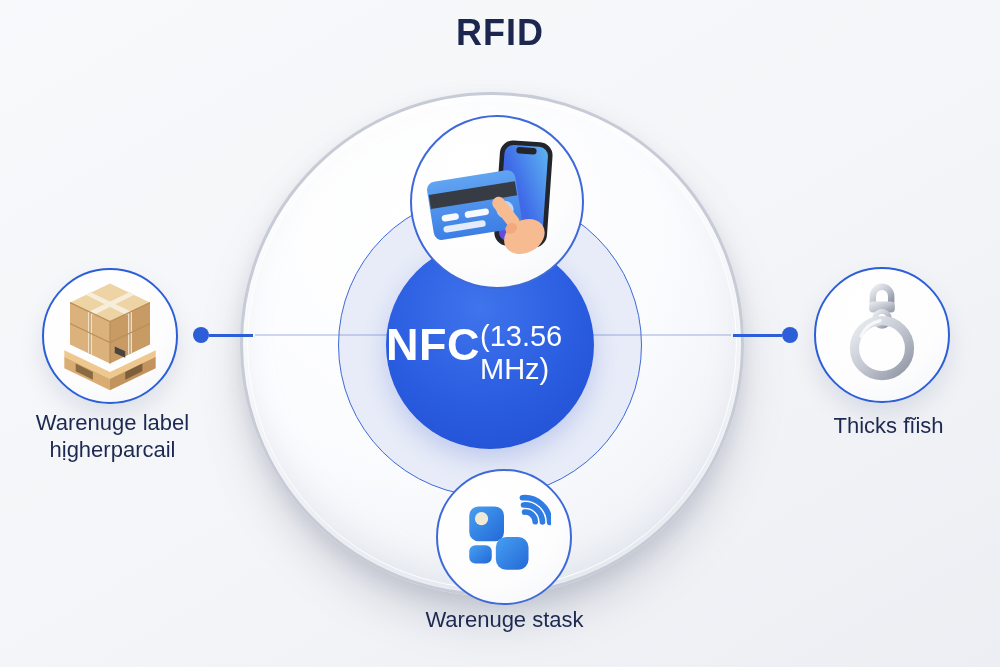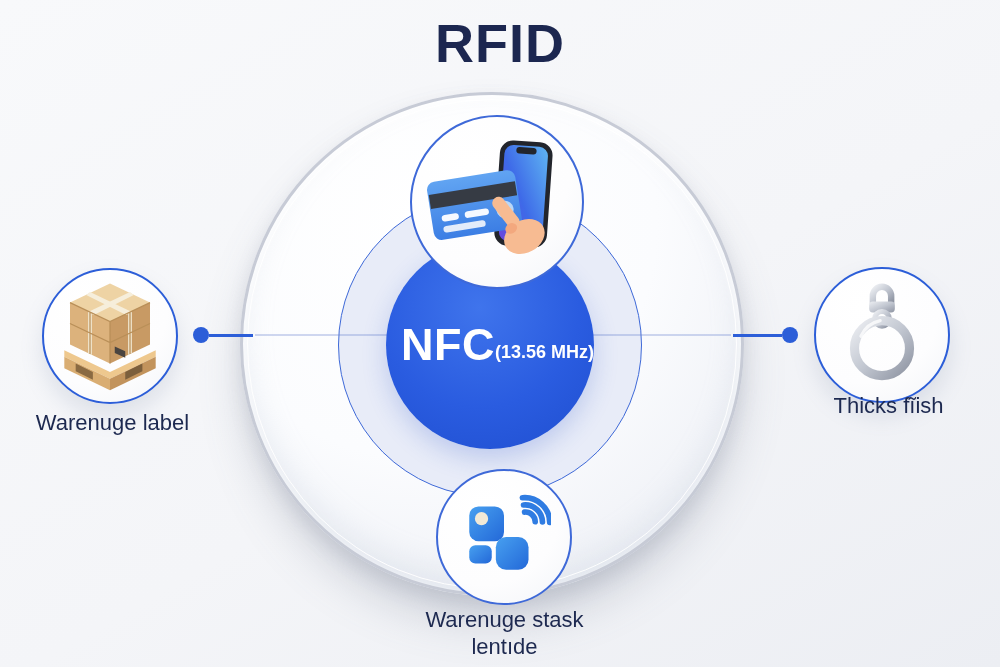--- a/index.html
+++ b/index.html
@@ -4,21 +4,21 @@
 <style>
   * { margin:0; padding:0; box-sizing:border-box; }
   html,body { background:#eef0f3; }
   body { font-family:"Liberation Sans", sans-serif; }
   .stage {
     position:relative; width:1000px; height:667px; overflow:hidden;
     background:linear-gradient(150deg,#f8f9fb 0%,#f4f5f8 55%,#eceef3 100%);
   }
   .title {
     position:absolute; left:0; top:12px; width:1000px; text-align:center;
-    font-size:54px; font-weight:700; letter-spacing:1px; color:#1c2750;
+    font-size:36px; font-weight:700; letter-spacing:1px; color:#1c2750;
   }
   
   .glass {
     position:absolute; left:240px; top:92px; width:504px; height:504px; border-radius:50%;
     background:radial-gradient(circle at 36% 26%, #ffffff 0%, #fbfcfe 48%, #f0f2f7 78%, #e2e6ee 100%);
     border:3px solid #c7cbd6;
     box-shadow:0 28px 48px -8px rgba(95,105,130,.30), 0 8px 18px rgba(110,120,145,.14),
                inset 0 4px 10px rgba(255,255,255,.95), inset 0 -14px 30px rgba(175,185,205,.22);
   }
   .glass::before {
@@ -33,21 +33,21 @@
     position:absolute; left:255px; top:334px; width:476px; height:1.5px;
     background:rgba(100,125,205,.30);
   }
   .center-circle {
     position:absolute; left:386px; top:241px; width:208px; height:208px; border-radius:50%;
     background:radial-gradient(circle at 45% 32%, #3f74ec 0%, #2a5ce0 55%, #1f4ecf 100%);
     box-shadow:0 10px 24px rgba(40,80,200,.22);
     display:flex; align-items:center; justify-content:flex-end;
   }
   .center-label { color:#ffffff; font-size:45px; font-weight:700; letter-spacing:.5px; }
-  .center-sublabel { color:#ffffff; font-size:18px; font-weight:700; margin-top:15px; }
+  .center-sublabel { color:#ffffff; font-size:29px; font-weight:400; margin-top:15px; }
   .icon-circle {
     position:absolute; border-radius:50%;
     background:radial-gradient(circle at 35% 28%, #ffffff 0%, #fdfdfe 60%, #f2f4f8 100%);
     display:flex; align-items:center; justify-content:center;
   }
   .node-top    { left:410px; top:115px; width:174px; height:174px; border:2px solid #3e69d8; }
   .node-bottom { left:436px; top:469px; width:136px; height:136px; border:2px solid #3e69d8; }
   .node-left   { left:42px;  top:268px; width:136px; height:136px; border:2.5px solid #2c5ed8;
                  box-shadow:0 12px 22px rgba(110,125,160,.18); }
   .node-right  { left:814px; top:267px; width:136px; height:136px; border:2.5px solid #2c5ed8;
@@ -60,21 +60,21 @@
     position:absolute; top:327px; width:16px; height:16px; border-radius:50%;
     background:#2c5ed8; z-index:6;
   }
   .dot-left  { left:193px; }
   .dot-right { left:782px; }
   .node-label {
     position:absolute; width:225px; text-align:center; color:#1d2950;
     font-size:22px; line-height:27px; font-weight:500; z-index:6;
   }
   .label-left   { left:0;    top:409px; }
-  .label-right  { left:776px; top:392px; }
+  .label-right  { left:776px; top:412px; }
   .label-bottom { left:392px; top:606px; }
 </style>
 </head>
 <body>
 
 <div class="stage">
 
   <div class="title">RFID</div>
 
   <div class="glass z1"></div>
@@ -194,22 +194,22 @@
     </span>
   </div>
 
   <div class="connector-dot dot-left"></div>
   <div class="connector-line line-left"></div>
   <div class="connector-dot dot-right"></div>
   <div class="connector-line line-right"></div>
 
   <div class="node-label label-left">
     <div>Warenuge label</div>
+    <div>hịgherparcail</div>
   </div>
   <div class="node-label label-right">
     <div>Thicks fĩish</div>
   </div>
   <div class="node-label label-bottom">
     <div>Warenuge stask</div>
-    <div>lentıde</div>
   </div>
 
 </div>
 
 </body></html>

